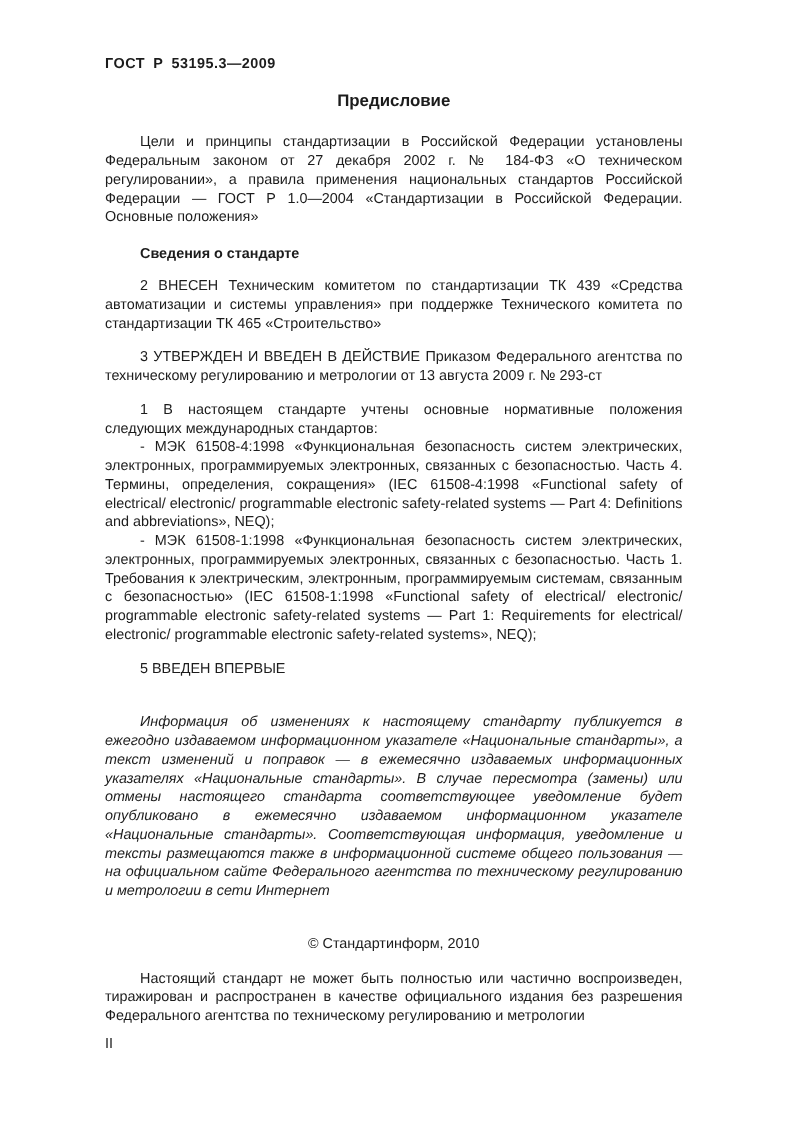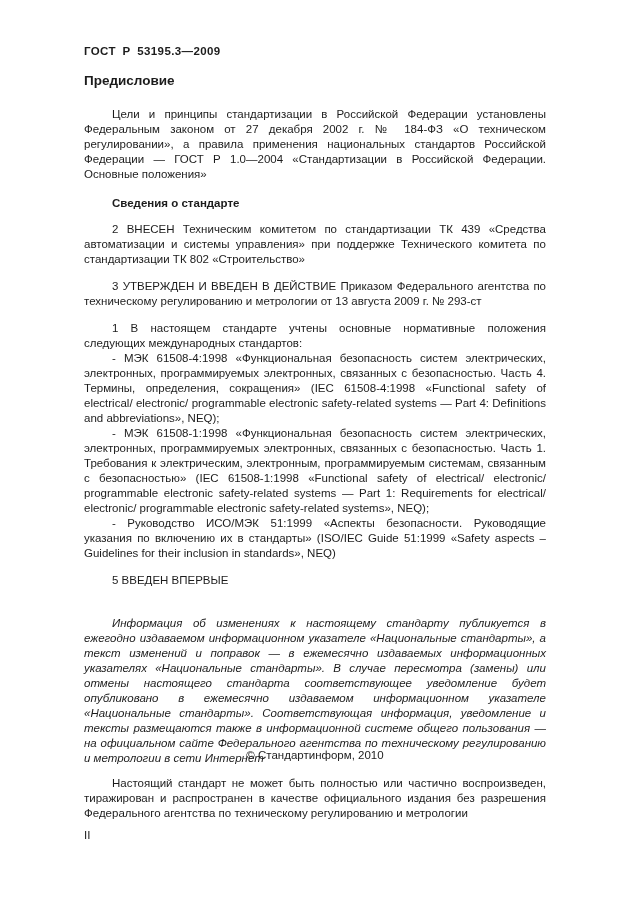--- a/index.html
+++ b/index.html
@@ -22,20 +22,21 @@
     overflow: hidden;
   }
   .doc-header {
     font-weight: bold;
     font-size: 11.5px;
     letter-spacing: 0.4px;
     word-spacing: 3px;
     margin-bottom: 13px;
   }
   .doc-title {
+    text-align: center;
     font-weight: bold;
     font-size: 13.5px;
     line-height: 18px;
     margin: 0 0 17px 0;
   }
   .para {
     text-align: justify;
     text-indent: 28px;
     margin: 0 0 10px 0;
   }
@@ -93,31 +94,30 @@
 
   <div class="doc-header">ГОСТ Р 53195.3—2009</div>
 
   <div class="doc-title">Предисловие</div>
 
   <p class="para">Цели и принципы стандартизации в Российской Федерации установлены Федеральным законом от 27 декабря 2002 г. № 184-ФЗ «О техническом регулировании», а правила применения национальных стандартов Российской Федерации — ГОСТ Р 1.0—2004 «Стандартизации в Российской Федерации. Основные положения»</p>
 
   <div class="section-heading">Сведения о стандарте</div>
 
 
-  <p class="numbered-item">2 ВНЕСЕН Техническим комитетом по стандартизации ТК 439 «Средства автоматизации и системы управления» при поддержке Технического комитета по стандартизации ТК 802 «Строительство»</p>
+  <p class="numbered-item">2 ВНЕСЕН Техническим комитетом по стандартизации ТК 439 «Средства автоматизации и системы управления» при поддержке Технического комитета по стандартизации ТК 465 «Строительство»</p>
 
   <p class="numbered-item">3 УТВЕРЖДЕН И ВВЕДЕН В ДЕЙСТВИЕ Приказом Федерального агентства по техническому регулированию и метрологии от 13 августа 2009 г. № 293-ст</p>
 
   <p class="ref-item">1 В настоящем стандарте учтены основные нормативные положения следующих международных стандартов:</p>
 
   <p class="ref-item">- МЭК 61508-4:1998 «Функциональная безопасность систем электрических, электронных, программируемых электронных, связанных с безопасностью. Часть 4. Термины, определения, сокращения» (IEC 61508-4:1998 «Functional safety of electrical/ electronic/ programmable electronic safety-related systems — Part 4: Definitions and abbreviations», NEQ);</p>
 
   <p class="ref-item">- МЭК 61508-1:1998 «Функциональная безопасность систем электрических, электронных, программируемых электронных, связанных с безопасностью. Часть 1. Требования к электрическим, электронным, программируемым системам, связанным с безопасностью» (IEC 61508-1:1998 «Functional safety of electrical/ electronic/ programmable electronic safety-related systems — Part 1: Requirements for electrical/ electronic/ programmable electronic safety-related systems», NEQ);</p>
 
-  <p class="ref-item">- Руководство ИСО/МЭК 51:1999  «Аспекты безопасности. Руководящие указания по включению их в стандарты» (ISO/IEC Guide  51:1999 «Safety aspects – Guidelines for their inclusion in standards», NEQ)</p>
 
   <p class="item5">5 ВВЕДЕН ВПЕРВЫЕ</p>
 
   <p class="notice-italic">Информация об изменениях к настоящему стандарту публикуется в ежегодно издаваемом информационном указателе «Национальные стандарты», а текст изменений и поправок — в ежемесячно издаваемых информационных указателях «Национальные стандарты». В случае пересмотра (замены) или отмены настоящего стандарта соответствующее уведомление будет опубликовано в ежемесячно издаваемом информационном указателе «Национальные стандарты». Соответствующая информация, уведомление и тексты размещаются также в информационной системе общего пользования — на официальном сайте Федерального агентства по техническому регулированию и метрологии в сети Интернет</p>
 
   <div class="bottom-block">
     <div class="copyright-line">© Стандартинформ, 2010</div>
     <p class="restriction">Настоящий стандарт не может быть полностью или частично воспроизведен, тиражирован и распространен в качестве официального издания без разрешения Федерального агентства по техническому регулированию и метрологии</p>
   </div>
 

